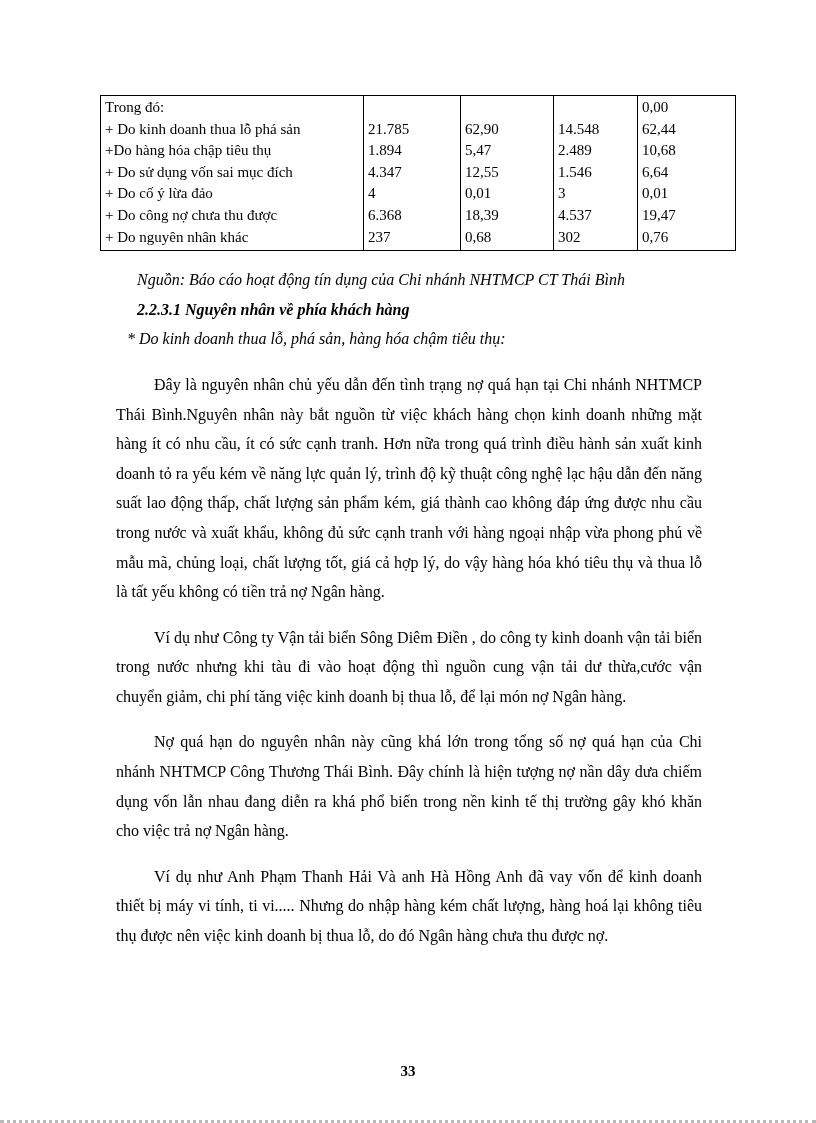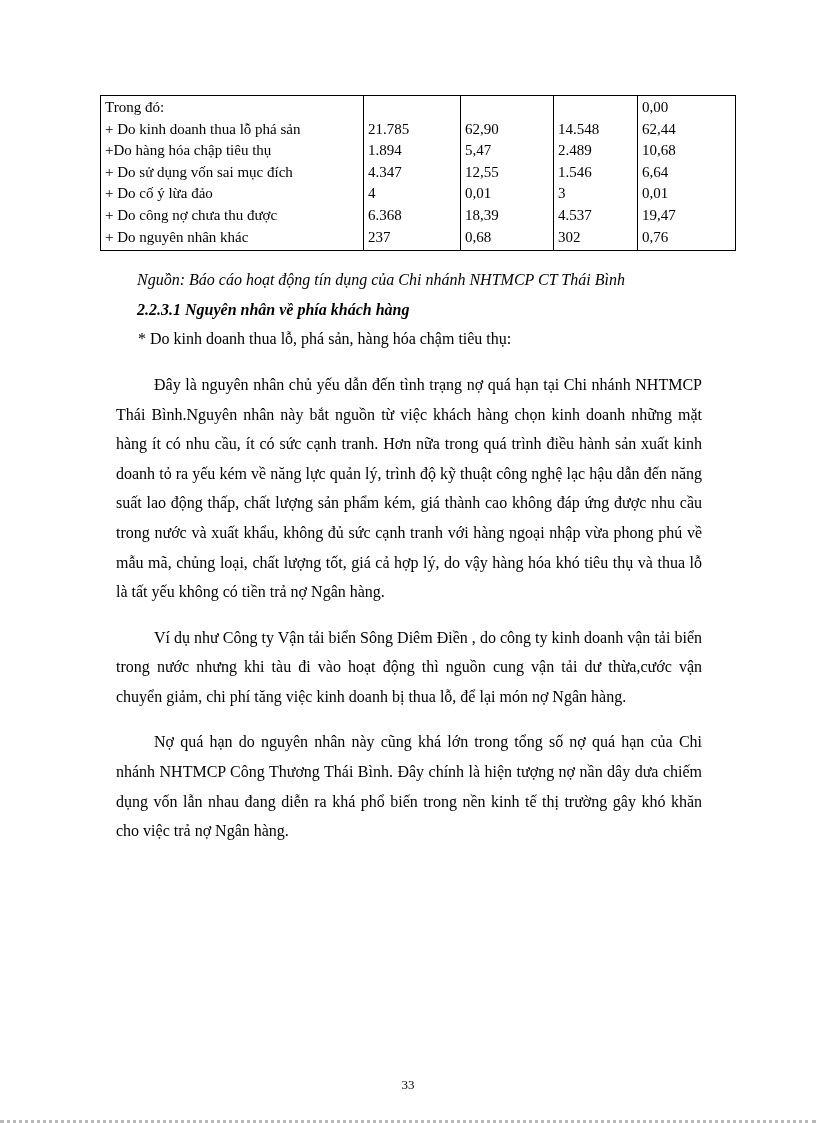--- a/index.html
+++ b/index.html
@@ -53,36 +53,37 @@
     font-style: italic;
     margin-left: 37px;
     margin-top: 8px;
   }
   .heading {
     font-weight: bold;
     font-style: italic;
     margin-left: 37px;
   }
   .sub {
-    margin-left: 38px;
+    font-style: italic;
+    margin-left: 27px;
   }
   .para {
     margin: 16px;
     text-indent: 38px;
     text-align: justify;
   }
   
   .pagenum {
     position: absolute;
     left: 0;
-    bottom: 27px;
+    bottom: 40px;
     width: 100%;
     text-align: center;
-    font-weight: normal;
-    font-size: 13px;
+    font-weight: bold;
+    font-size: 15px;
   }
 </style>
 </head>
 <body>
 
 <div class="page">
   <div class="content">
 
     <table class="data">
       <colgroup>
@@ -143,18 +144,19 @@
       </tbody>
     </table>
 
     <div class="textblock">
       <div class="source">Nguồn: Báo cáo hoạt động tín dụng của Chi nhánh NHTMCP  CT Thái Bình</div>
       <div class="heading">2.2.3.1  Nguyên nhân về phía khách hàng</div>
       <div class="sub">*  Do kinh doanh thua lỗ, phá sản, hàng hóa chậm tiêu thụ:</div>
       <p class="para">Đây là nguyên nhân chủ yếu dẫn đến tình trạng nợ quá hạn tại Chi nhánh NHTMCP Thái Bình.Nguyên nhân này bắt nguồn từ việc khách hàng chọn kinh doanh những mặt hàng ít có nhu cầu, ít có sức cạnh tranh. Hơn nữa trong quá trình điều hành sản xuất kinh doanh tỏ ra yếu kém về năng lực quản lý, trình độ kỹ thuật công nghệ lạc hậu dẫn đến năng suất lao động thấp, chất lượng sản phẩm kém, giá thành cao không đáp ứng được nhu cầu trong nước và xuất khẩu, không đủ sức cạnh tranh với hàng ngoại nhập vừa phong phú về mẫu mã, chủng loại, chất lượng tốt, giá cả hợp lý, do vậy hàng hóa khó tiêu thụ và thua lỗ là tất yếu không có tiền trả nợ Ngân hàng.</p>
       <p class="para">Ví dụ như  Công ty Vận tải biển Sông Diêm Điền , do công ty kinh doanh vận tải biển trong nước nhưng khi tàu đi vào hoạt động thì nguồn  cung vận tải   dư thừa,cước vận chuyển giảm, chi phí tăng việc kinh doanh bị thua lỗ, để lại món nợ Ngân hàng.</p>
       <p class="para">Nợ quá hạn do nguyên nhân này cũng khá lớn trong tổng số nợ quá hạn của Chi nhánh NHTMCP Công Thương Thái Bình. Đây chính là hiện tượng nợ nần dây dưa chiếm dụng vốn lẫn nhau đang diễn ra khá phổ biến trong nền kinh tế thị trường gây khó khăn cho việc trả nợ Ngân hàng.</p>
+      <p class="para">Ví dụ như Anh Phạm Thanh Hải Và anh Hà Hồng Anh đã vay vốn để kinh doanh thiết bị máy vi tính, ti vi..... Nhưng do nhập hàng kém chất lượng, hàng hoá lại không tiêu thụ được nên việc kinh doanh bị thua lỗ, do đó Ngân hàng chưa thu được nợ.</p>
     </div>
 
   </div>
 
   <div class="pagenum">33</div>
 </div>
 
 </body></html>

